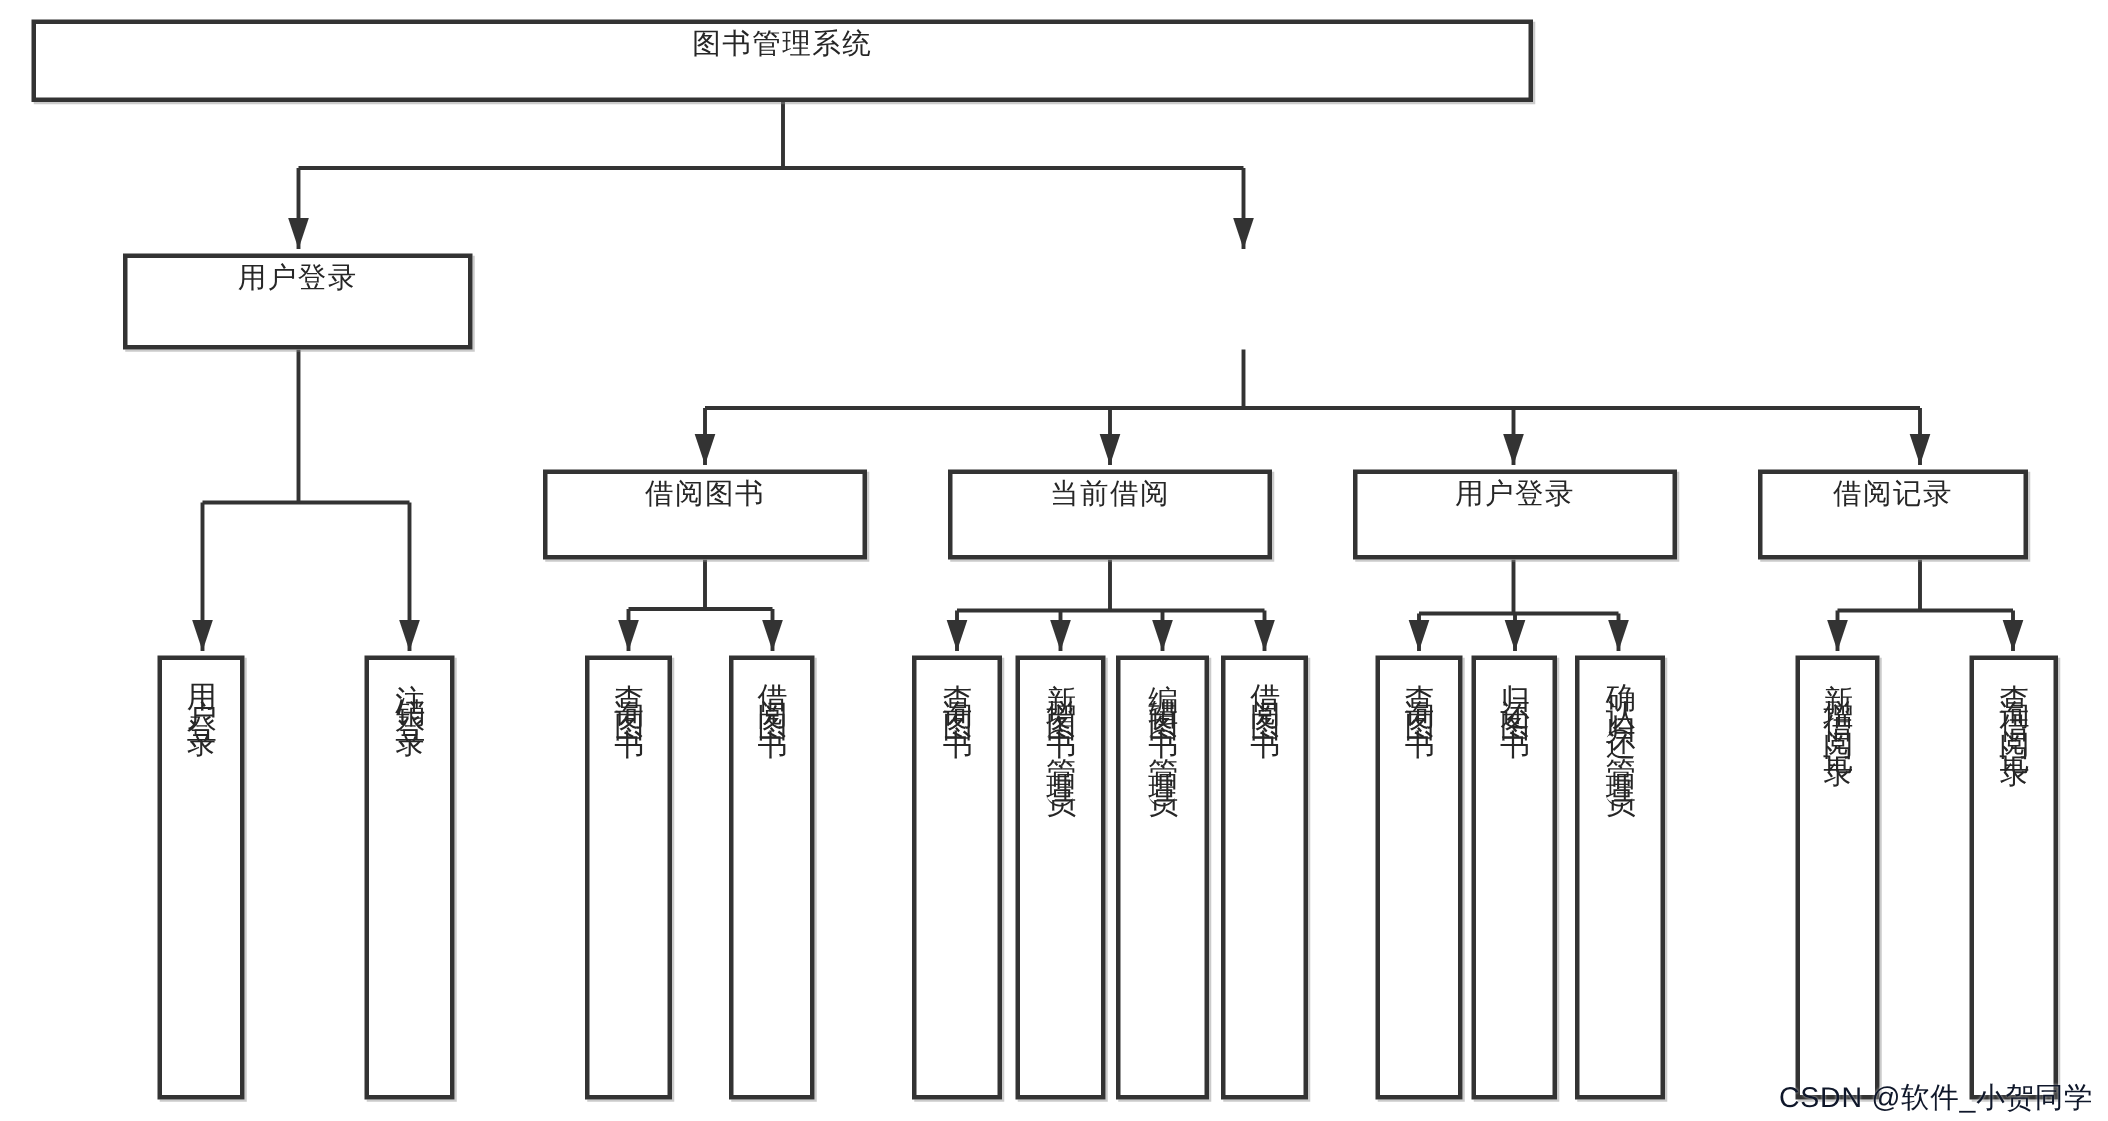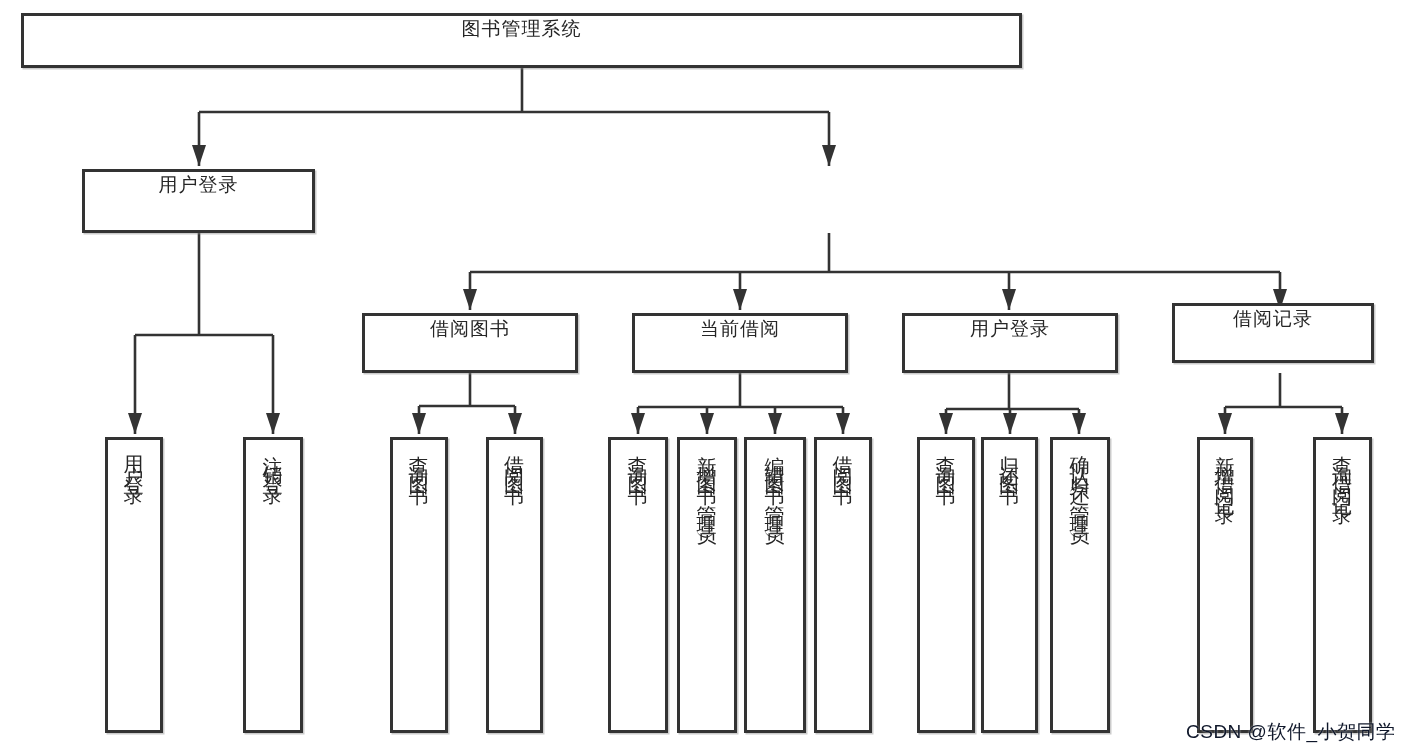--- a/index.html
+++ b/index.html
@@ -82,21 +82,21 @@
 
   <div class="node hbox" style="left:362px;top:313px;width:216px;height:60px">
     <span>借阅图书</span>
   </div>
   <div class="node hbox" style="left:632px;top:313px;width:216px;height:60px">
     <span>当前借阅</span>
   </div>
   <div class="node hbox" style="left:902px;top:313px;width:216px;height:60px">
     <span>用户登录</span>
   </div>
-  <div class="node hbox" style="left:1172px;top:303px;width:202px;height:60px">
+  <div class="node hbox" style="left:1172px;top:313px;width:180px;height:60px">
     <span>借阅记录</span>
   </div>
 
   <div class="node vbox" style="left:105px;top:437px;width:58px;height:296px">
     <span>用户登录</span>
   </div>
   <div class="node vbox" style="left:243px;top:437px;width:60px;height:296px">
     <span>注销登录</span>
   </div>
 

